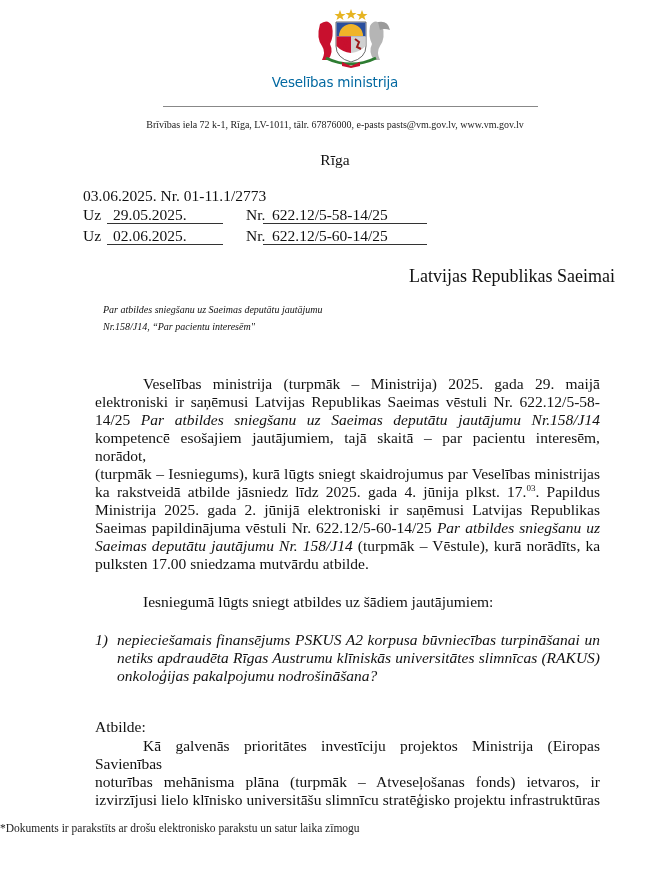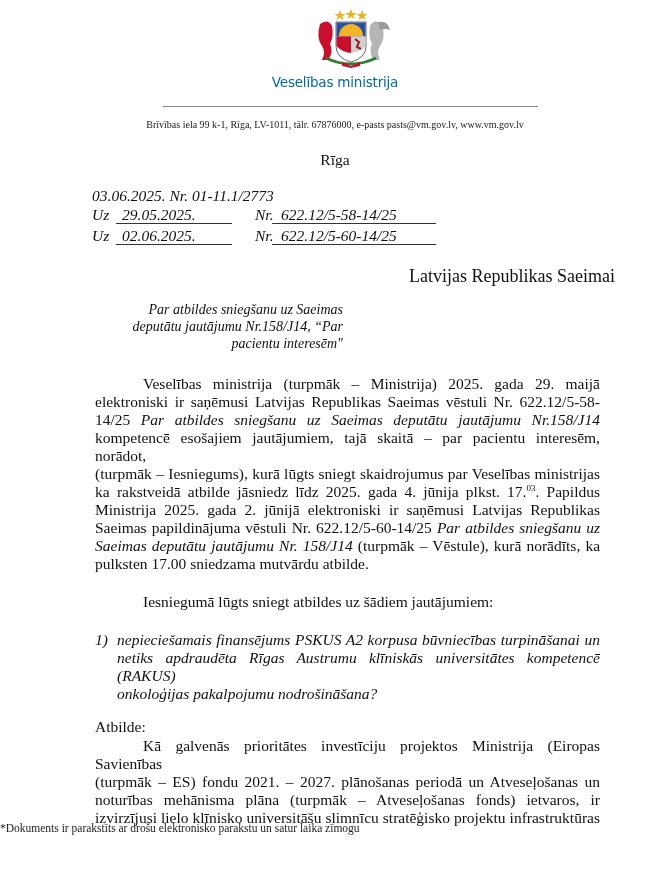--- a/index.html
+++ b/index.html
@@ -5,26 +5,26 @@
     html, body { margin: 0; padding: 0; background: #ffffff; }
     body { width: 670px; height: 873px; position: relative; overflow: hidden;
       font-family: "Liberation Serif", "DejaVu Serif", serif; color: #111; }
     .abs { position: absolute; }
     .crest { left: 306px; top: 8px; width: 90px; height: 60px; }
     .org-name { left: 0; width: 670px; top: 74px; text-align: center;
       font-family: "DejaVu Sans", "Liberation Sans", sans-serif; font-size: 13.5px; color: #0369a1; letter-spacing: -0.2px; }
     .rule { left: 163px; top: 106px; width: 375px; height: 0; border-top: 1.5px solid #888; }
     .addr { left: 0; width: 670px; top: 119px; text-align: center; font-size: 10px; color: #222; }
     .place { left: 0; width: 670px; top: 151px; text-align: center; font-size: 15.5px; }
-    .refline { left: 92px; font-size: 15.5px; white-space: nowrap; font-style: italic; }
+    .refline { left: 83px; font-size: 15.5px; white-space: nowrap; }
     .uz-label { position: absolute; left: 0; }
     .uz-date { position: absolute; left: 24px; width: 110px; border-bottom: 1px solid #333; padding-left: 6px; height: 17px; line-height: 17px; }
     .uz-numbox { position: absolute; left: 180px; width: 155px; border-bottom: 1px solid #333; padding-left: 9px; height: 17px; line-height: 17px; }
     .addressee { right: 55px; top: 266px; font-size: 18px; }
-    .subject { left: 103px; top: 301px; width: 240px; font-size: 14px; line-height: 17px; font-style: italic; text-align: right; }
+    .subject { left: 103px; top: 301px; width: 240px; font-size: 10px; line-height: 17px; font-style: italic; }
     .para { left: 95px; width: 505px; font-size: 15.5px; line-height: 18px; text-align: justify; }
     .para .indent { display: inline-block; width: 48px; }
     .q-block { left: 95px; width: 505px; font-size: 15.5px; line-height: 18px; font-style: italic; text-align: justify; }
     .q-num { position: absolute; left: 0; top: 0; }
     .q-text { margin-left: 22px; }
     .footer { left: 0; width: 670px; top: 822px; text-align: left; font-size: 11.5px; color: #222; }
     sup { font-size: 9px; vertical-align: super; line-height: 0; }
     i { font-style: italic; }
     .line-just { display: block; text-align: justify; text-align-last: justify; }
     .line-last { display: block; text-align: left; }
@@ -51,21 +51,21 @@
 
     <path d="M76,16 Q68,10 64,18 Q62,28 66,36 Q62,44 68,52 L74,52 Q70,44 74,38 Q80,30 76,16 Z" fill="#b5b5b5"></path>
     <path d="M72,14 Q82,12 84,22 Q78,20 74,22 Z" fill="#9a9a9a"></path>
 
     <path d="M20,50 Q45,62 70,50" stroke="#2e7d32" stroke-width="3" fill="none"></path>
     <path d="M36,54 L45,58 L54,54 L54,58 L45,60 L36,58 Z" fill="#c8102e"></path>
   </svg>
 </div>
 <div class="abs org-name">Veselības ministrija</div>
 <div class="abs rule"></div>
-<div class="abs addr">Brīvības iela 99 k-1, Rīga, LV-1011, tālr. 67876000, e-pasts pasts@vm.gov.lv, www.vm.gov.lv</div>
+<div class="abs addr">Brīvības iela 72 k-1, Rīga, LV-1011, tālr. 67876000, e-pasts pasts@vm.gov.lv, www.vm.gov.lv</div>
 
 <div class="abs place">Rīga</div>
 
 <div class="abs refline" style="top:187px;">03.06.2025. Nr. 01-11.1/2773</div>
 <div class="abs refline" style="top:206px; width:340px; height:20px;">
   <span class="uz-label">Uz</span>
   <span class="uz-date">29.05.2025.</span>
   <span style="position:absolute; left:163px;">Nr.</span>
   <span class="uz-numbox" style="left:180px;">622.12/5-58-14/25</span>
 </div>
@@ -94,26 +94,25 @@
 </div>
 
 <div class="abs para" style="top:593px;">
   <span class="line-last"><span class="indent"></span><span>Iesniegumā lūgts sniegt atbildes uz šādiem jautājumiem:</span></span>
 </div>
 
 <div class="abs q-block" style="top:631px;">
   <span class="q-num">1)</span>
   <div class="q-text">
     <span class="line-just">nepieciešamais finansējums PSKUS A2 korpusa būvniecības turpināšanai un</span>
-    <span class="line-just">netiks apdraudēta Rīgas Austrumu klīniskās universitātes kompetencē (RAKUS)</span>
+    <span class="line-just">netiks apdraudēta Rīgas Austrumu klīniskās universitātes slimnīcas (RAKUS)</span>
     <span class="line-last">onkoloģijas pakalpojumu nodrošināšana?</span>
   </div>
 </div>
 
 <div class="abs para" style="top:718px;">Atbilde:</div>
 <div class="abs para" style="top:737px;">
   <span class="line-just"><span class="indent"></span><span>Kā galvenās prioritātes investīciju projektos Ministrija (Eiropas Savienības</span></span>
-  <span class="line-just">(turpmāk – ES) fondu 2021. – 2027.  plānošanas periodā un Atveseļošanas un</span>
   <span class="line-just">noturības mehānisma plāna (turpmāk – Atveseļošanas fonds) ietvaros, ir</span>
   <span class="line-just">izvirzījusi lielo klīnisko universitāšu slimnīcu stratēģisko projektu infrastruktūras</span>
 </div>
 
 <div class="abs footer">*Dokuments ir parakstīts ar drošu elektronisko parakstu un satur laika zīmogu</div>
 
 </body></html>

